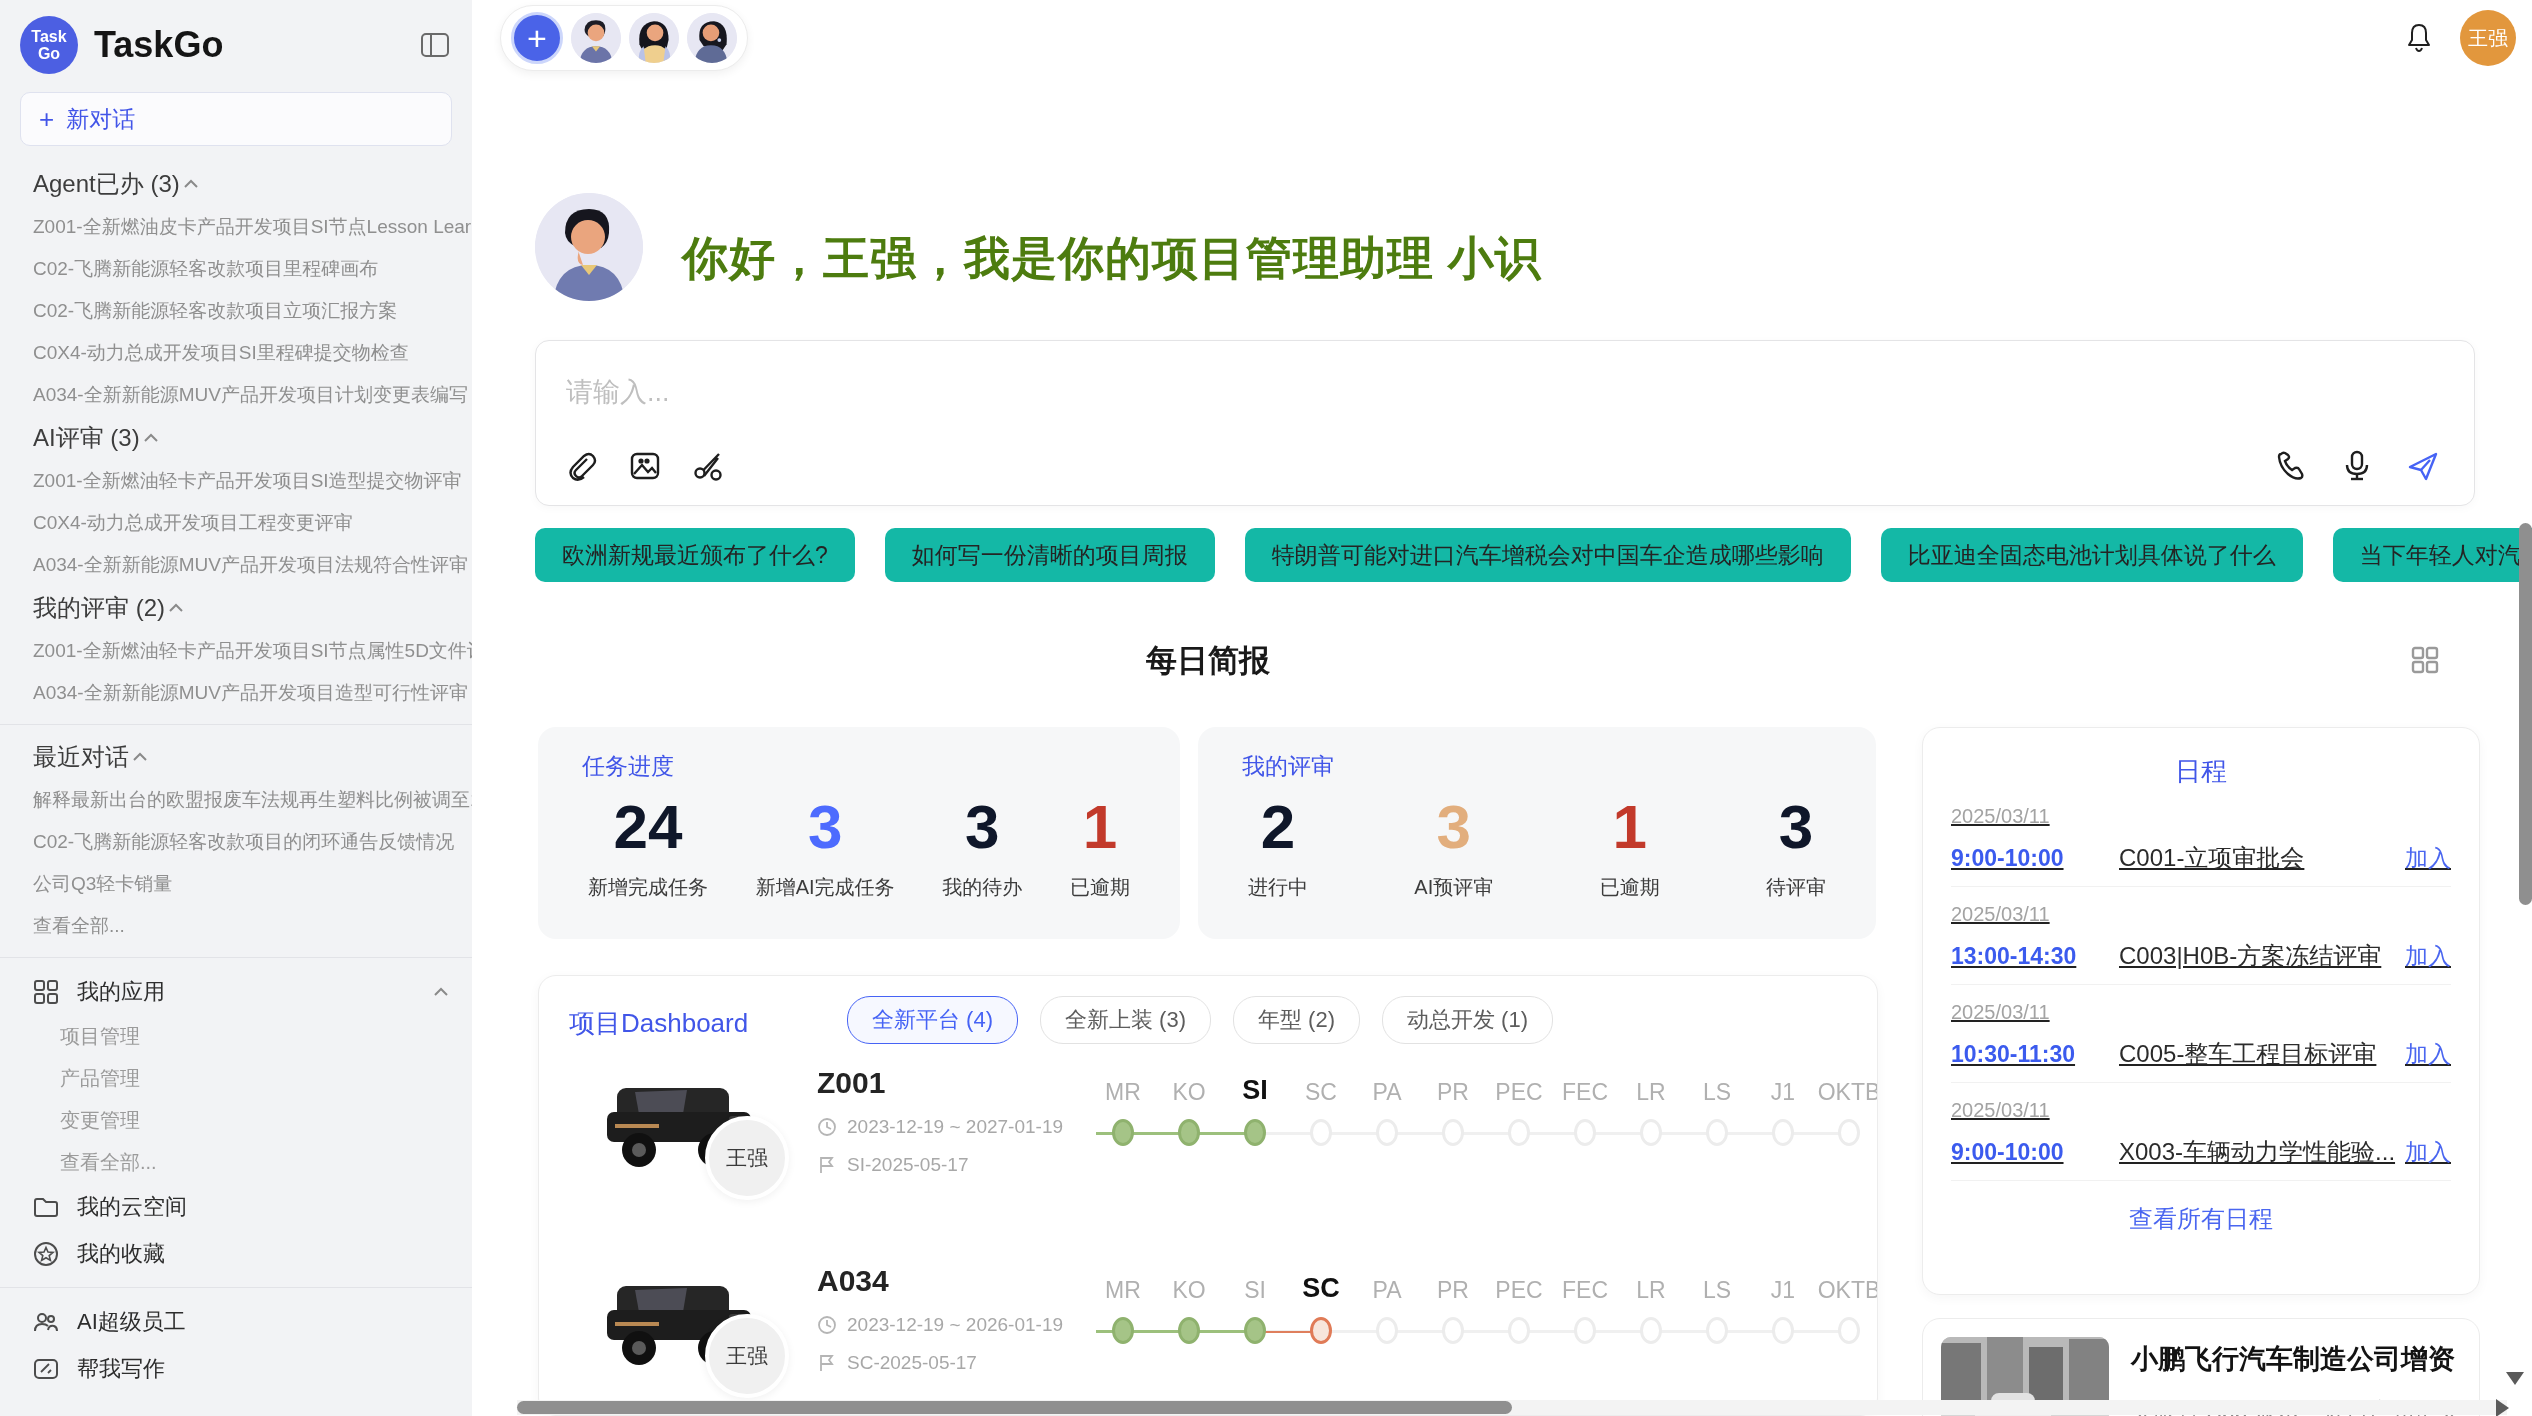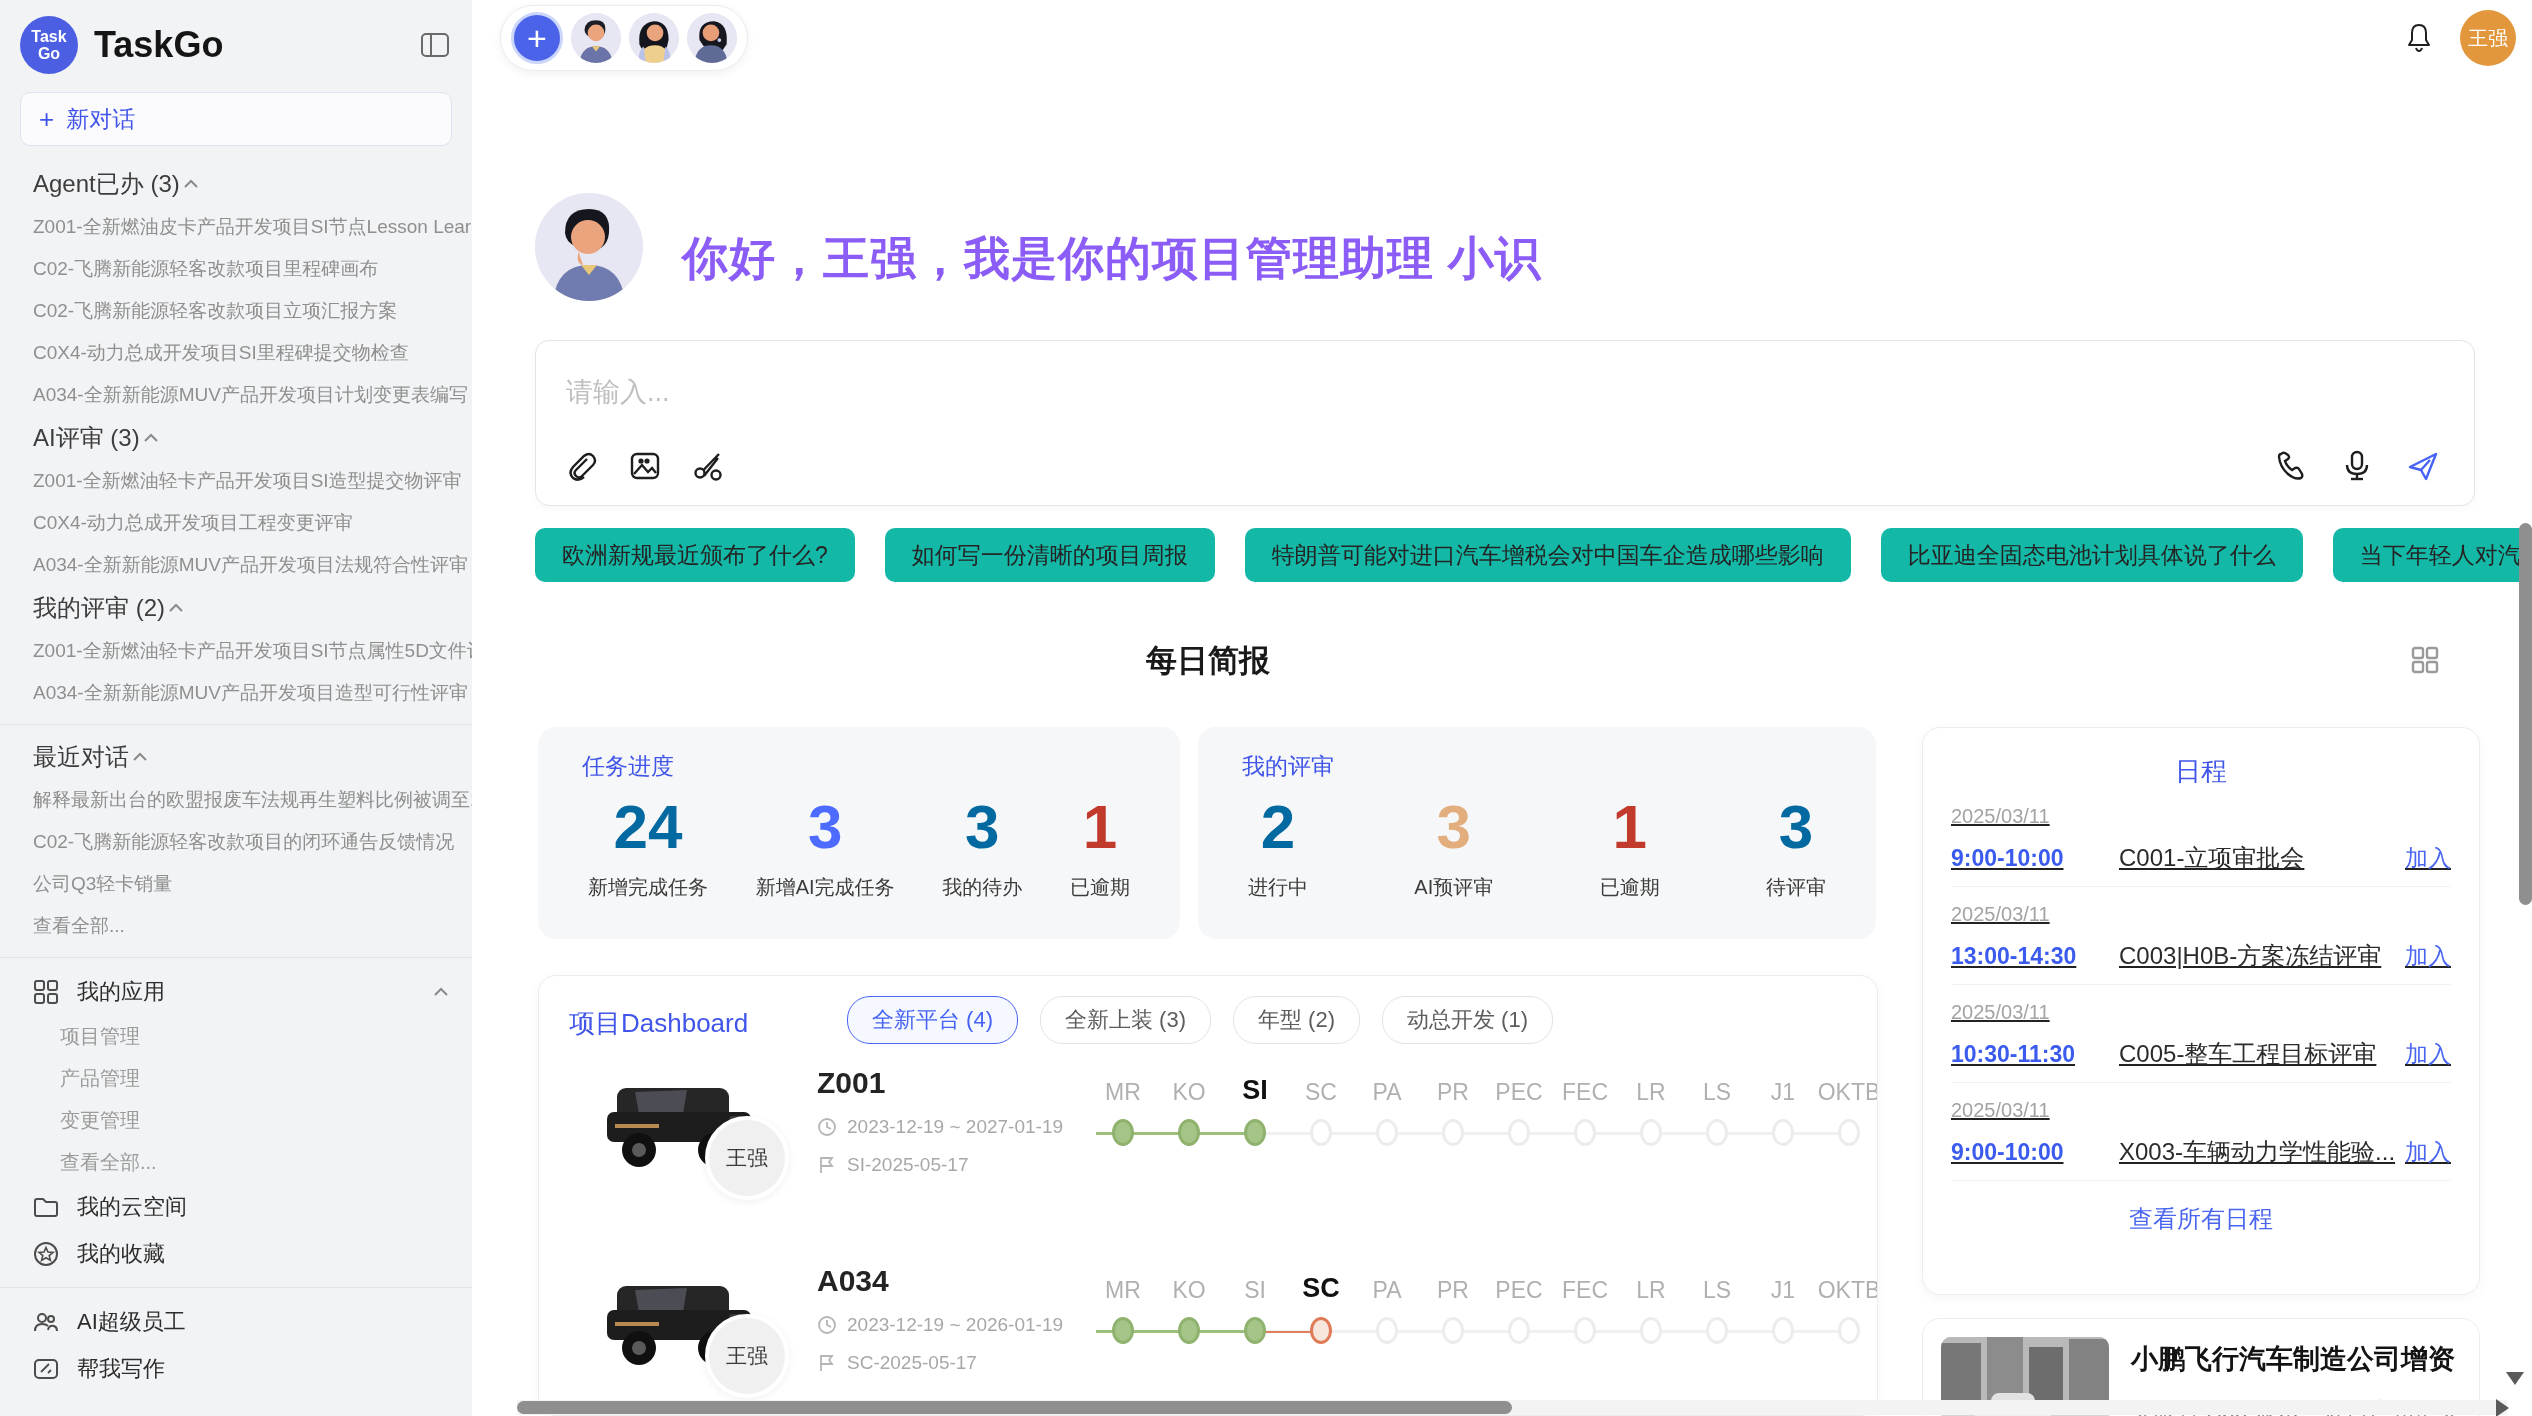--- a/index.html
+++ b/index.html
@@ -32,21 +32,21 @@
              box-shadow:0 3px 10px rgba(0,0,0,.06);display:flex;align-items:center;gap:8px;padding:0 10px;}
   .plus-circle{width:52px;height:52px;border-radius:50%;background:#4a63e8;border:3px solid #ccd6fb;display:flex;
                align-items:center;justify-content:center;color:#fff;font-size:34px;line-height:1;cursor:pointer;box-sizing:border-box;}
   .avatar-s{width:50px;height:50px;border-radius:50%;background:#e7e7f3;overflow:hidden;cursor:pointer;flex:0 0 auto;}
   .topright{position:absolute;right:16px;top:10px;display:flex;align-items:center;gap:26px;}
   .bell{width:30px;height:32px;cursor:pointer;}
   .me-avatar{width:56px;height:56px;border-radius:50%;background:#e2973d;color:#fff;display:flex;align-items:center;
              justify-content:center;font-size:20px;cursor:pointer;}
   
   .greet-avatar{position:absolute;left:535px;top:193px;width:108px;height:108px;border-radius:50%;overflow:hidden;background:#e7e7f3;}
-  .greet-title{position:absolute;left:682px;top:228px;font-size:46px;font-weight:700;color:#8b5cf6;letter-spacing:1px;}
+  .greet-title{position:absolute;left:682px;top:228px;font-size:46px;font-weight:700;color:#4d7c0f;letter-spacing:1px;}
   
   .composer{position:absolute;left:535px;top:340px;width:1940px;height:166px;border:1px solid #e4e4e6;border-radius:14px;
             background:#fff;box-shadow:0 2px 10px rgba(0,0,0,.03);box-sizing:border-box;}
   .composer input{position:absolute;left:28px;top:28px;width:1500px;height:44px;border:none;outline:none;
                   font-size:27px;color:#333;font-family:inherit;background:transparent;}
   .composer input::placeholder{color:#bfbfbf;}
   .comp-icons-l{position:absolute;left:28px;bottom:22px;display:flex;align-items:center;gap:30px;}
   .comp-icons-r{position:absolute;right:34px;bottom:22px;display:flex;align-items:center;gap:32px;}
   .cicon{width:34px;height:34px;cursor:pointer;}
   
@@ -55,21 +55,21 @@
         font-size:23px;color:#242424;white-space:nowrap;cursor:pointer;}
   
   .brief-title{position:absolute;left:538px;width:1340px;top:640px;text-align:center;font-size:31px;font-weight:700;color:#191919;}
   .grid-icon{position:absolute;right:92px;top:645px;width:30px;height:30px;cursor:pointer;}
   .stat-card{position:absolute;top:727px;height:212px;background:#f6f7f8;border-radius:18px;box-sizing:border-box;padding:24px 44px;}
   .stat-card.c1{left:538px;width:642px;}
   .stat-card.c2{left:1198px;width:678px;}
   .stat-card h3{margin:0;font-size:23px;font-weight:400;color:#4156e8;}
   .stat-row{display:flex;justify-content:space-between;margin-top:14px;padding:0 6px;}
   .stat{display:flex;flex-direction:column;align-items:center;gap:16px;}
-  .stat .num{font-size:62px;font-weight:600;color:#0369a1;line-height:1;}
+  .stat .num{font-size:62px;font-weight:600;color:#0f172a;line-height:1;}
   .num.c-blue{color:#4d6bfe;} .num.c-red{color:#c23a2b;} .num.c-tan{color:#e2ae7d;}
   .stat .lbl{font-size:20px;color:#3c3c3c;}
   
   .dash-card{position:absolute;left:538px;top:975px;width:1340px;height:441px;border:1px solid #ececec;border-radius:18px;
              background:#fff;box-shadow:0 3px 12px rgba(0,0,0,.04);overflow:hidden;box-sizing:border-box;}
   .dash-title{position:absolute;left:30px;top:30px;font-size:26px;color:#4156e8;}
   .tabs{position:absolute;left:308px;top:20px;display:flex;gap:22px;}
   .tab{height:46px;border-radius:23px;border:1px solid #e2e2e2;color:#5d5d5d;background:#fff;display:flex;align-items:center;
        padding:0 24px;font-size:22px;cursor:pointer;white-space:nowrap;}
   .tab.active{border-color:#4663f5;color:#4663f5;background:#f6f8ff;}

